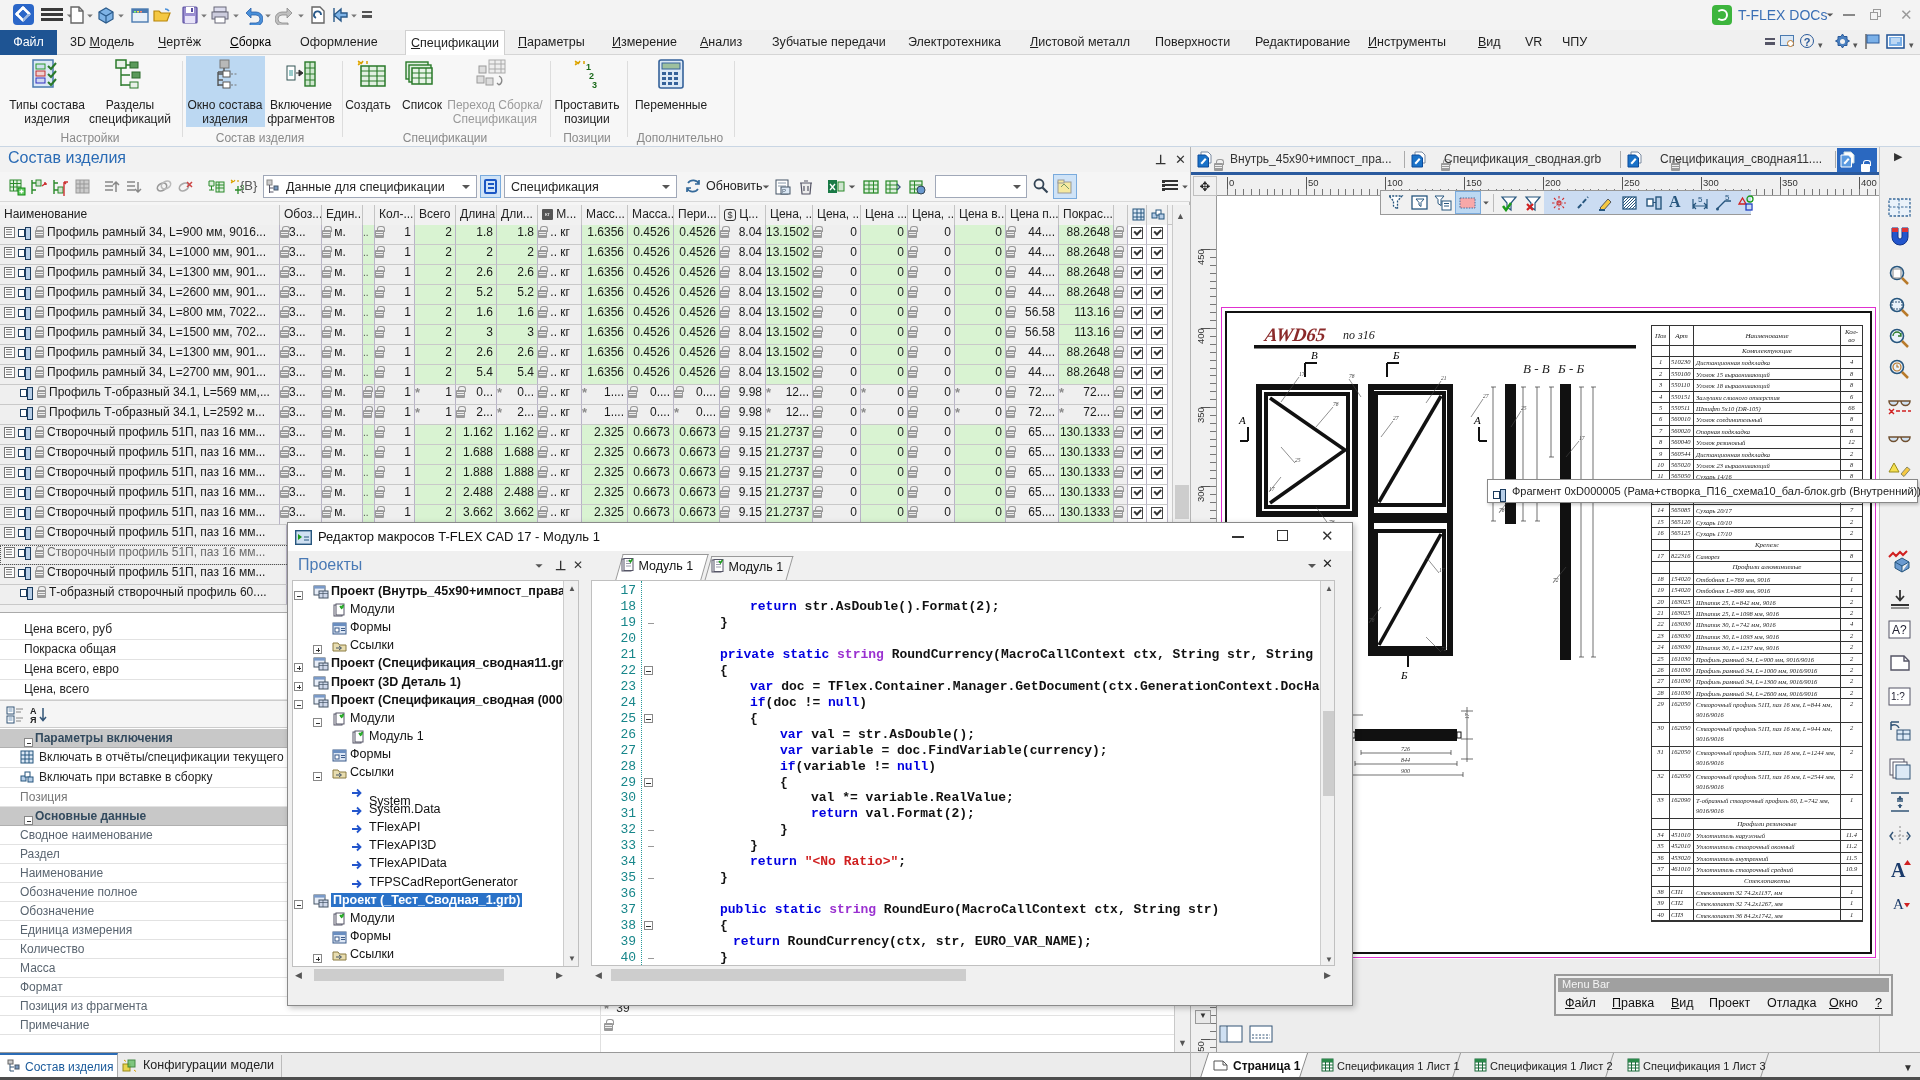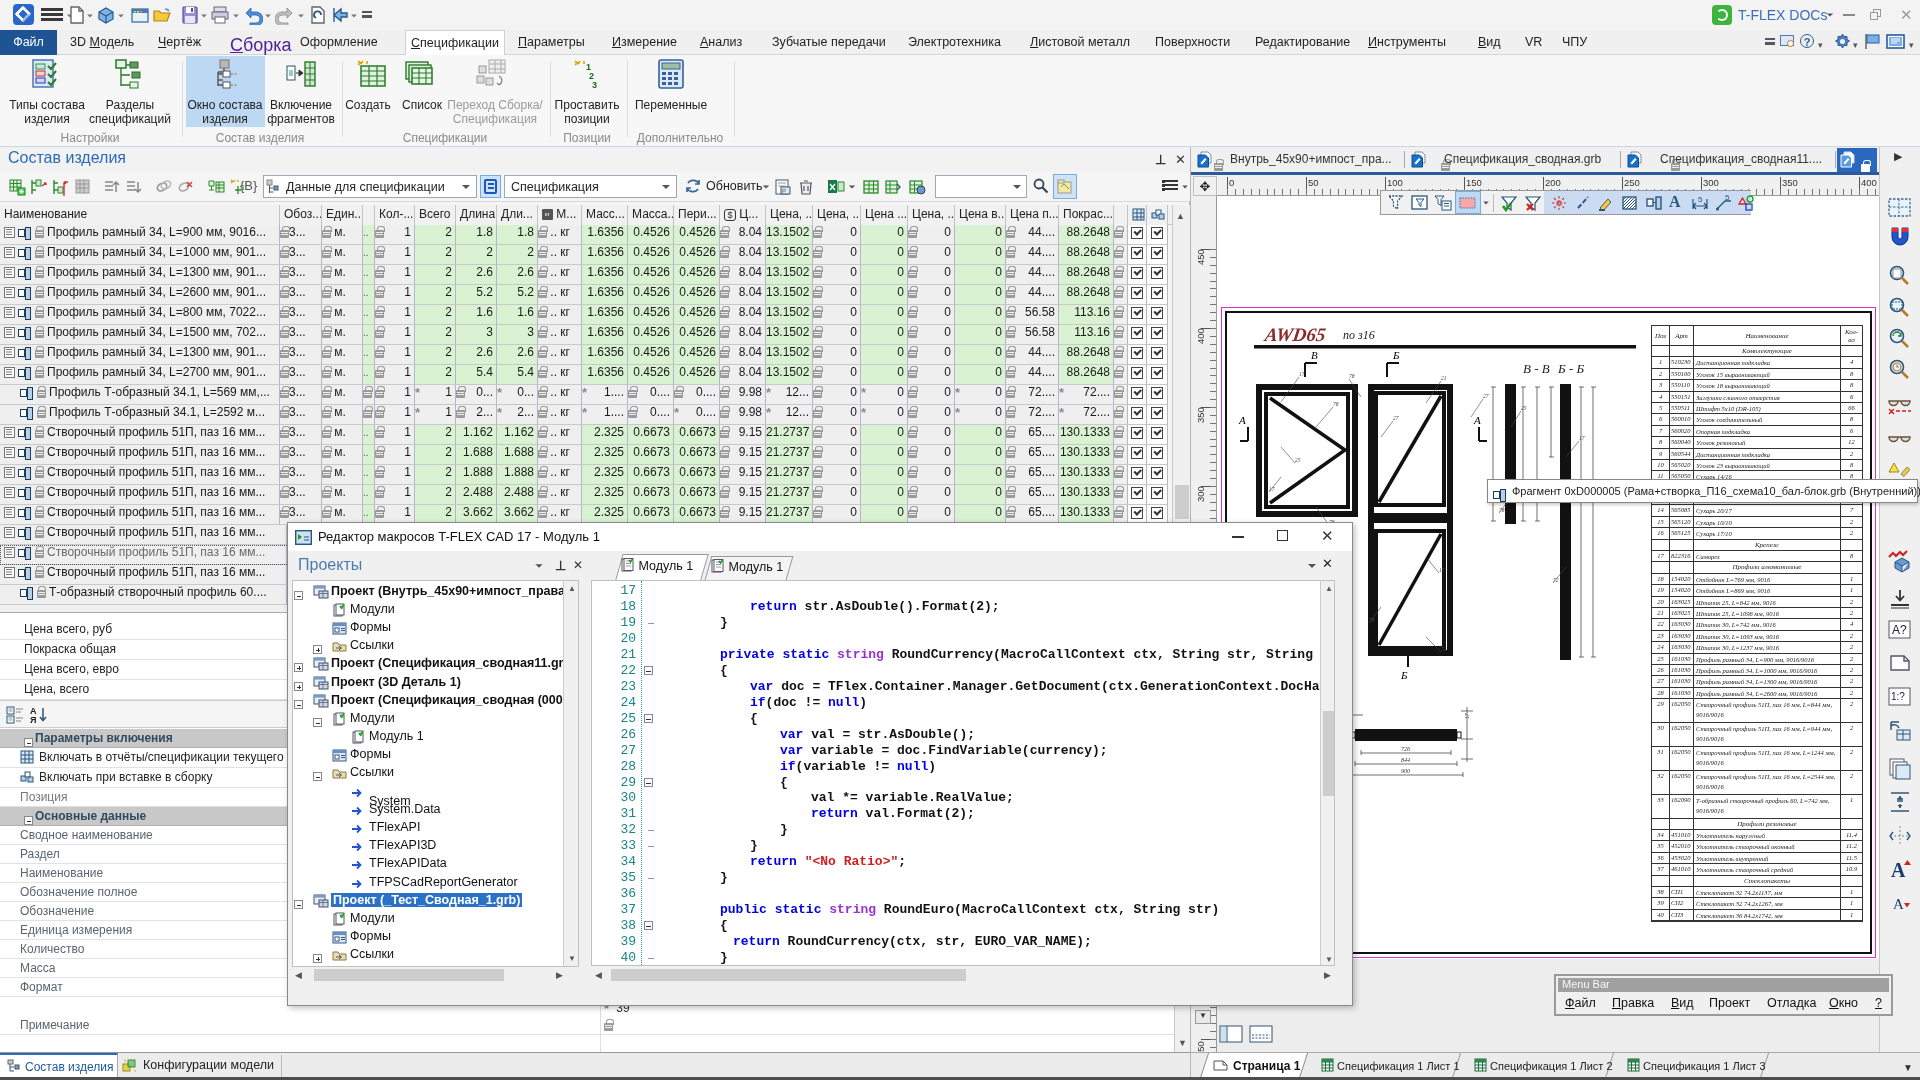--- a/index.html
+++ b/index.html
@@ -103,21 +103,21 @@
 <div class="a arrowdn" style="left:1826px;top:13px;border-top-color:#555;transform:scale(.8)"></div>
 <div class="a" style="left:1843px;top:14px;width:12px;height:2px;background:#888"></div>
 <div class="a" style="left:1873px;top:9px;width:8px;height:8px;border:1.5px solid #999"></div>
     <div class="a" style="left:1870px;top:12px;width:8px;height:8px;border:1.5px solid #999;background:#f3f3f3"></div>
 <div class="a" style="left:1900px;top:8px;width:13px;height:13px;color:#9a9a9a;font-size:15px;line-height:13px">✕</div>
 </div>
 <div class="a" style="left:0;top:30px;width:1920px;height:25px;background:#f0f0f0;border-bottom:1px solid #d5d5d5">
 <div class="a" style="left:0;top:0;width:57px;height:25px;background:#1e5493;color:#fff;font-size:12.5px;text-align:center;padding-top:5px">Файл</div>
 <div class="a" style="left:70px;top:5px;font-size:12.5px;color:#1e1e1e">3D <u>М</u>одель</div>
 <div class="a" style="left:158px;top:5px;font-size:12.5px;color:#1e1e1e"><u>Ч</u>ертёж</div>
-<div class="a" style="left:230px;top:5px;font-size:18px;color:#4c1d95"><u>С</u>борка</div>
+<div class="a" style="left:230px;top:5px;font-size:12px;color:#000000"><u>С</u>борка</div>
 <div class="a" style="left:300px;top:5px;font-size:12.5px;color:#1e1e1e">Оформление</div>
 <div class="a" style="left:518px;top:5px;font-size:12.5px;color:#1e1e1e"><u>П</u>араметры</div>
 <div class="a" style="left:612px;top:5px;font-size:12.5px;color:#1e1e1e"><u>И</u>змерение</div>
 <div class="a" style="left:700px;top:5px;font-size:12.5px;color:#1e1e1e"><u>А</u>нализ</div>
 <div class="a" style="left:772px;top:5px;font-size:12.5px;color:#1e1e1e">Зубчатые передачи</div>
 <div class="a" style="left:908px;top:5px;font-size:12.5px;color:#1e1e1e">Электротехника</div>
 <div class="a" style="left:1030px;top:5px;font-size:12.5px;color:#1e1e1e"><u>Л</u>истовой металл</div>
 <div class="a" style="left:1155px;top:5px;font-size:12.5px;color:#1e1e1e">Поверхности</div>
 <div class="a" style="left:1255px;top:5px;font-size:12.5px;color:#1e1e1e">Редактирование</div>
 <div class="a" style="left:1368px;top:5px;font-size:12.5px;color:#1e1e1e"><u>И</u>нструменты</div>
@@ -1138,20 +1138,21 @@
 <div class="a sechdr" style="left:0;top:202px;width:1190px;height:19px"><span class="minus a" style="left:4px;top:4px"></span>Основные данные</div>
 <div class="a prow" style="left:0;top:221px;width:1190px;height:19px;color:#5a6570">Сводное наименование</div>
 <div class="a prow" style="left:0;top:240px;width:1190px;height:19px;color:#5a6570">Раздел</div>
 <div class="a prow" style="left:0;top:259px;width:1190px;height:19px;color:#5a6570">Наименование</div>
 <div class="a prow" style="left:0;top:278px;width:1190px;height:19px;color:#5a6570">Обозначение полное</div>
 <div class="a prow" style="left:0;top:297px;width:1190px;height:19px;color:#5a6570">Обозначение</div>
 <div class="a prow" style="left:0;top:316px;width:1190px;height:19px;color:#5a6570">Единица измерения</div>
 <div class="a prow" style="left:0;top:335px;width:1190px;height:19px;color:#5a6570">Количество</div>
 <div class="a prow" style="left:0;top:354px;width:1190px;height:19px;color:#5a6570">Масса</div>
 <div class="a prow" style="left:0;top:373px;width:1190px;height:19px;color:#5a6570">Формат</div>
+<div class="a prow" style="left:0;top:392px;width:1190px;height:19px;color:#5a6570">Позиция из фрагмента</div>
 <div class="a prow" style="left:0;top:411px;width:1190px;height:19px;color:#5a6570">Примечание</div>
 <div class="a" style="left:600px;top:0;width:1px;height:447px;background:#e0e0e0"></div>
 <div class="a" style="left:604px;top:396px;font-size:12px"><span class="st">*</span><span style="color:#333"> 39</span></div>
 <div class="a" style="left:604px;top:413px;font-size:12px"><span class="lk"></span></div>
 <div class="a sb" style="left:1174px;top:0;width:16px;height:447px;border-left:1px solid #c9c9c9">
         <div class="a" style="left:3px;bottom:4px;font-size:9px;color:#555">▼</div>
       </div>
 </div>
 <div class="a" style="left:0;top:905px;width:1190px;height:26px;background:#ececec;border-top:1px solid #999">
       <div class="a" style="left:0;top:0;width:118px;height:25px;background:#fff;border-top:2px solid #2a6bb5;border-right:1px solid #aaa;color:#1a5a9a;font-size:12px;padding:5px 0 0 25px;white-space:nowrap">Состав изделия</div>

